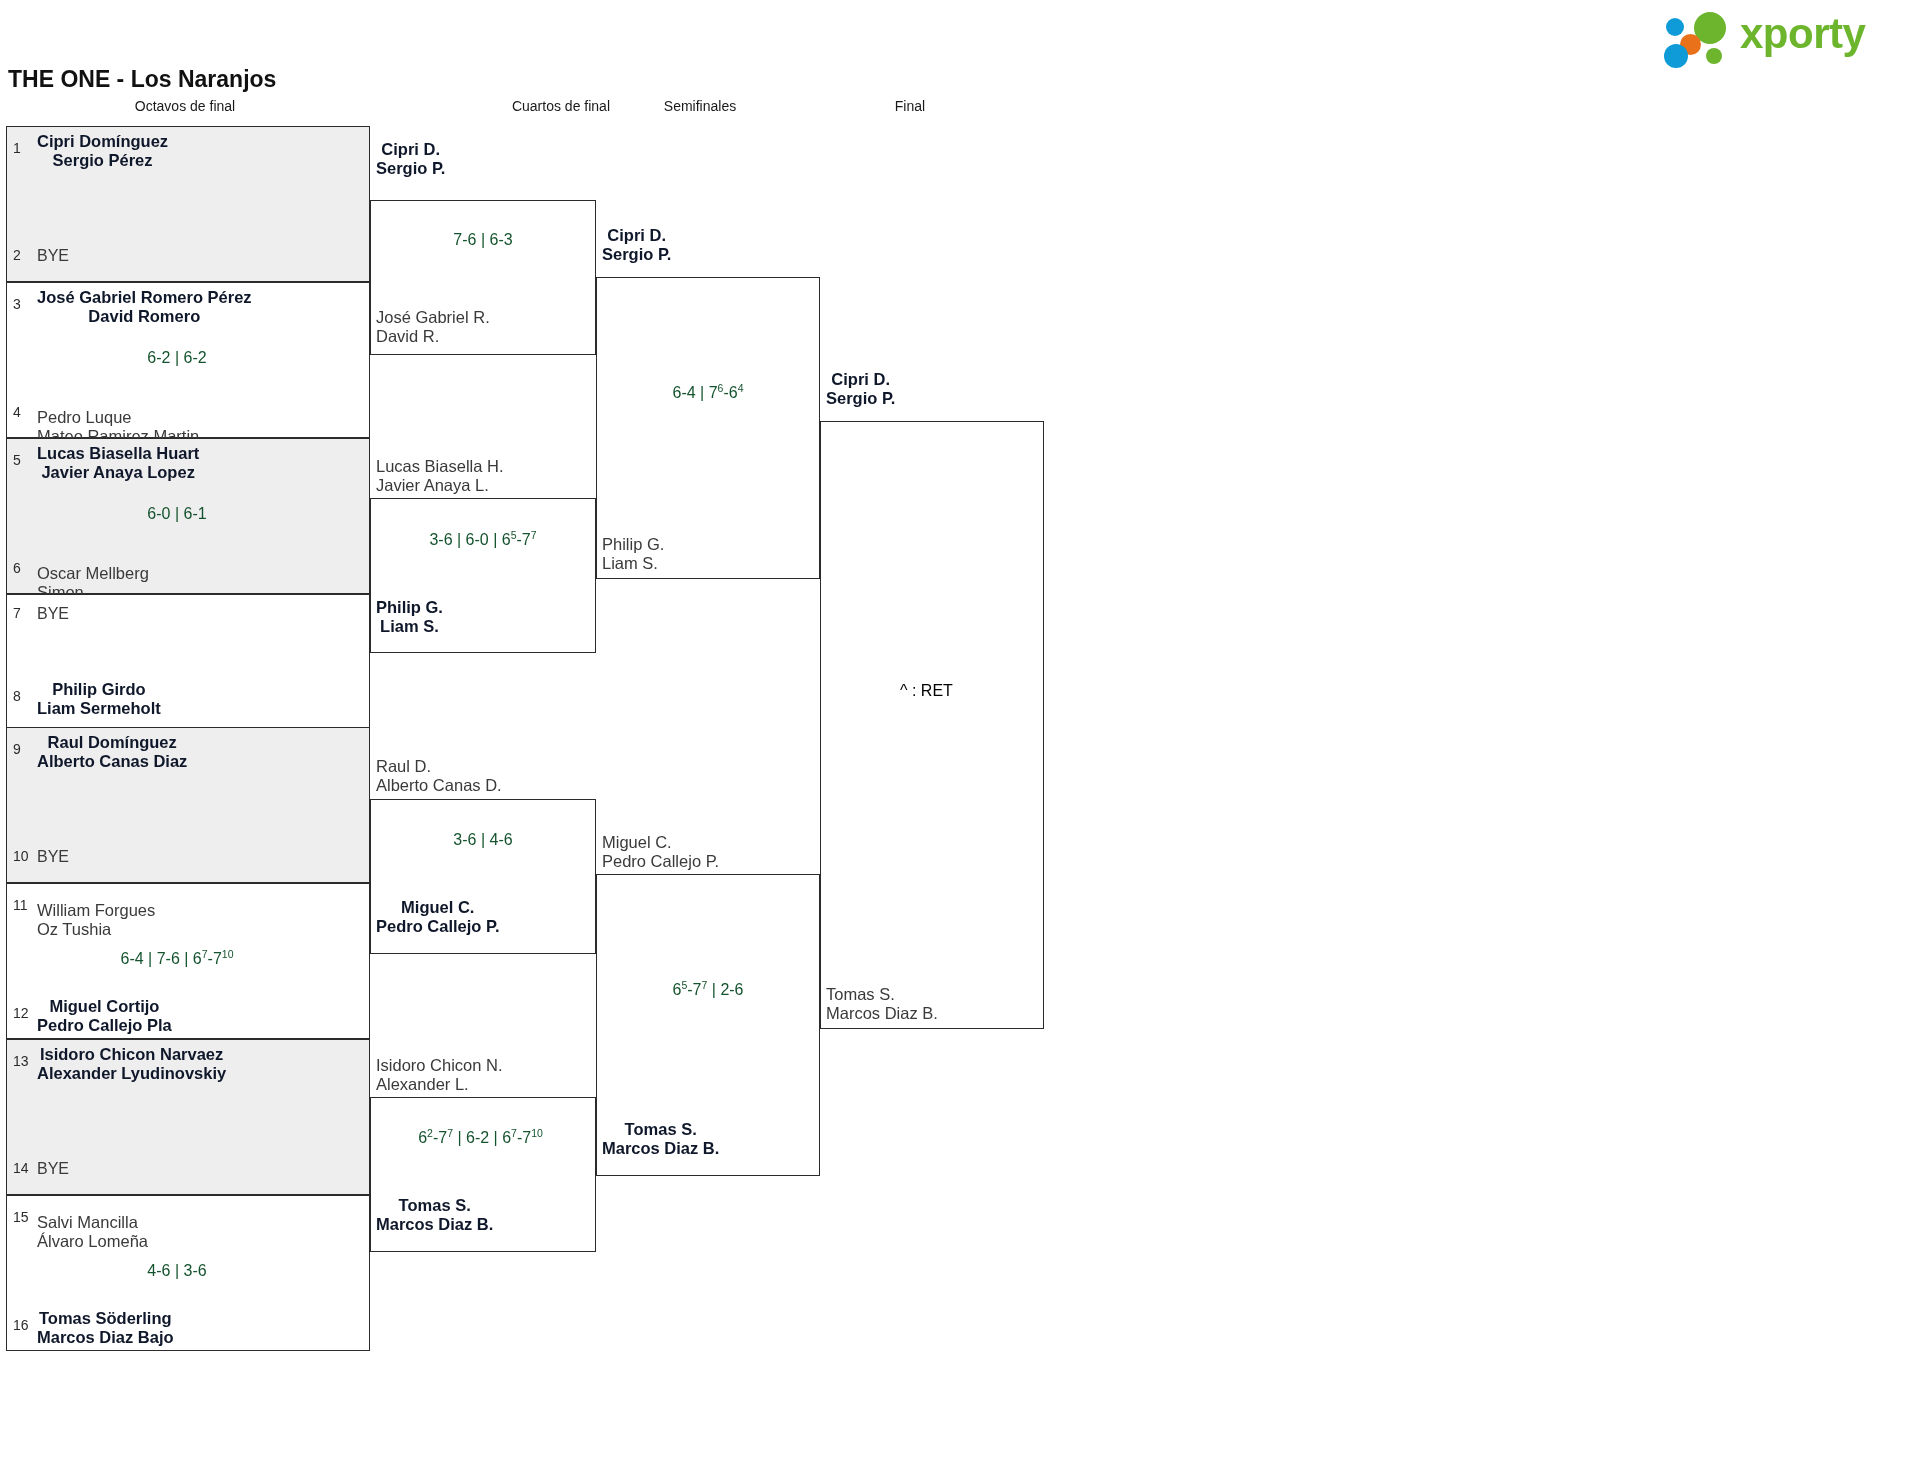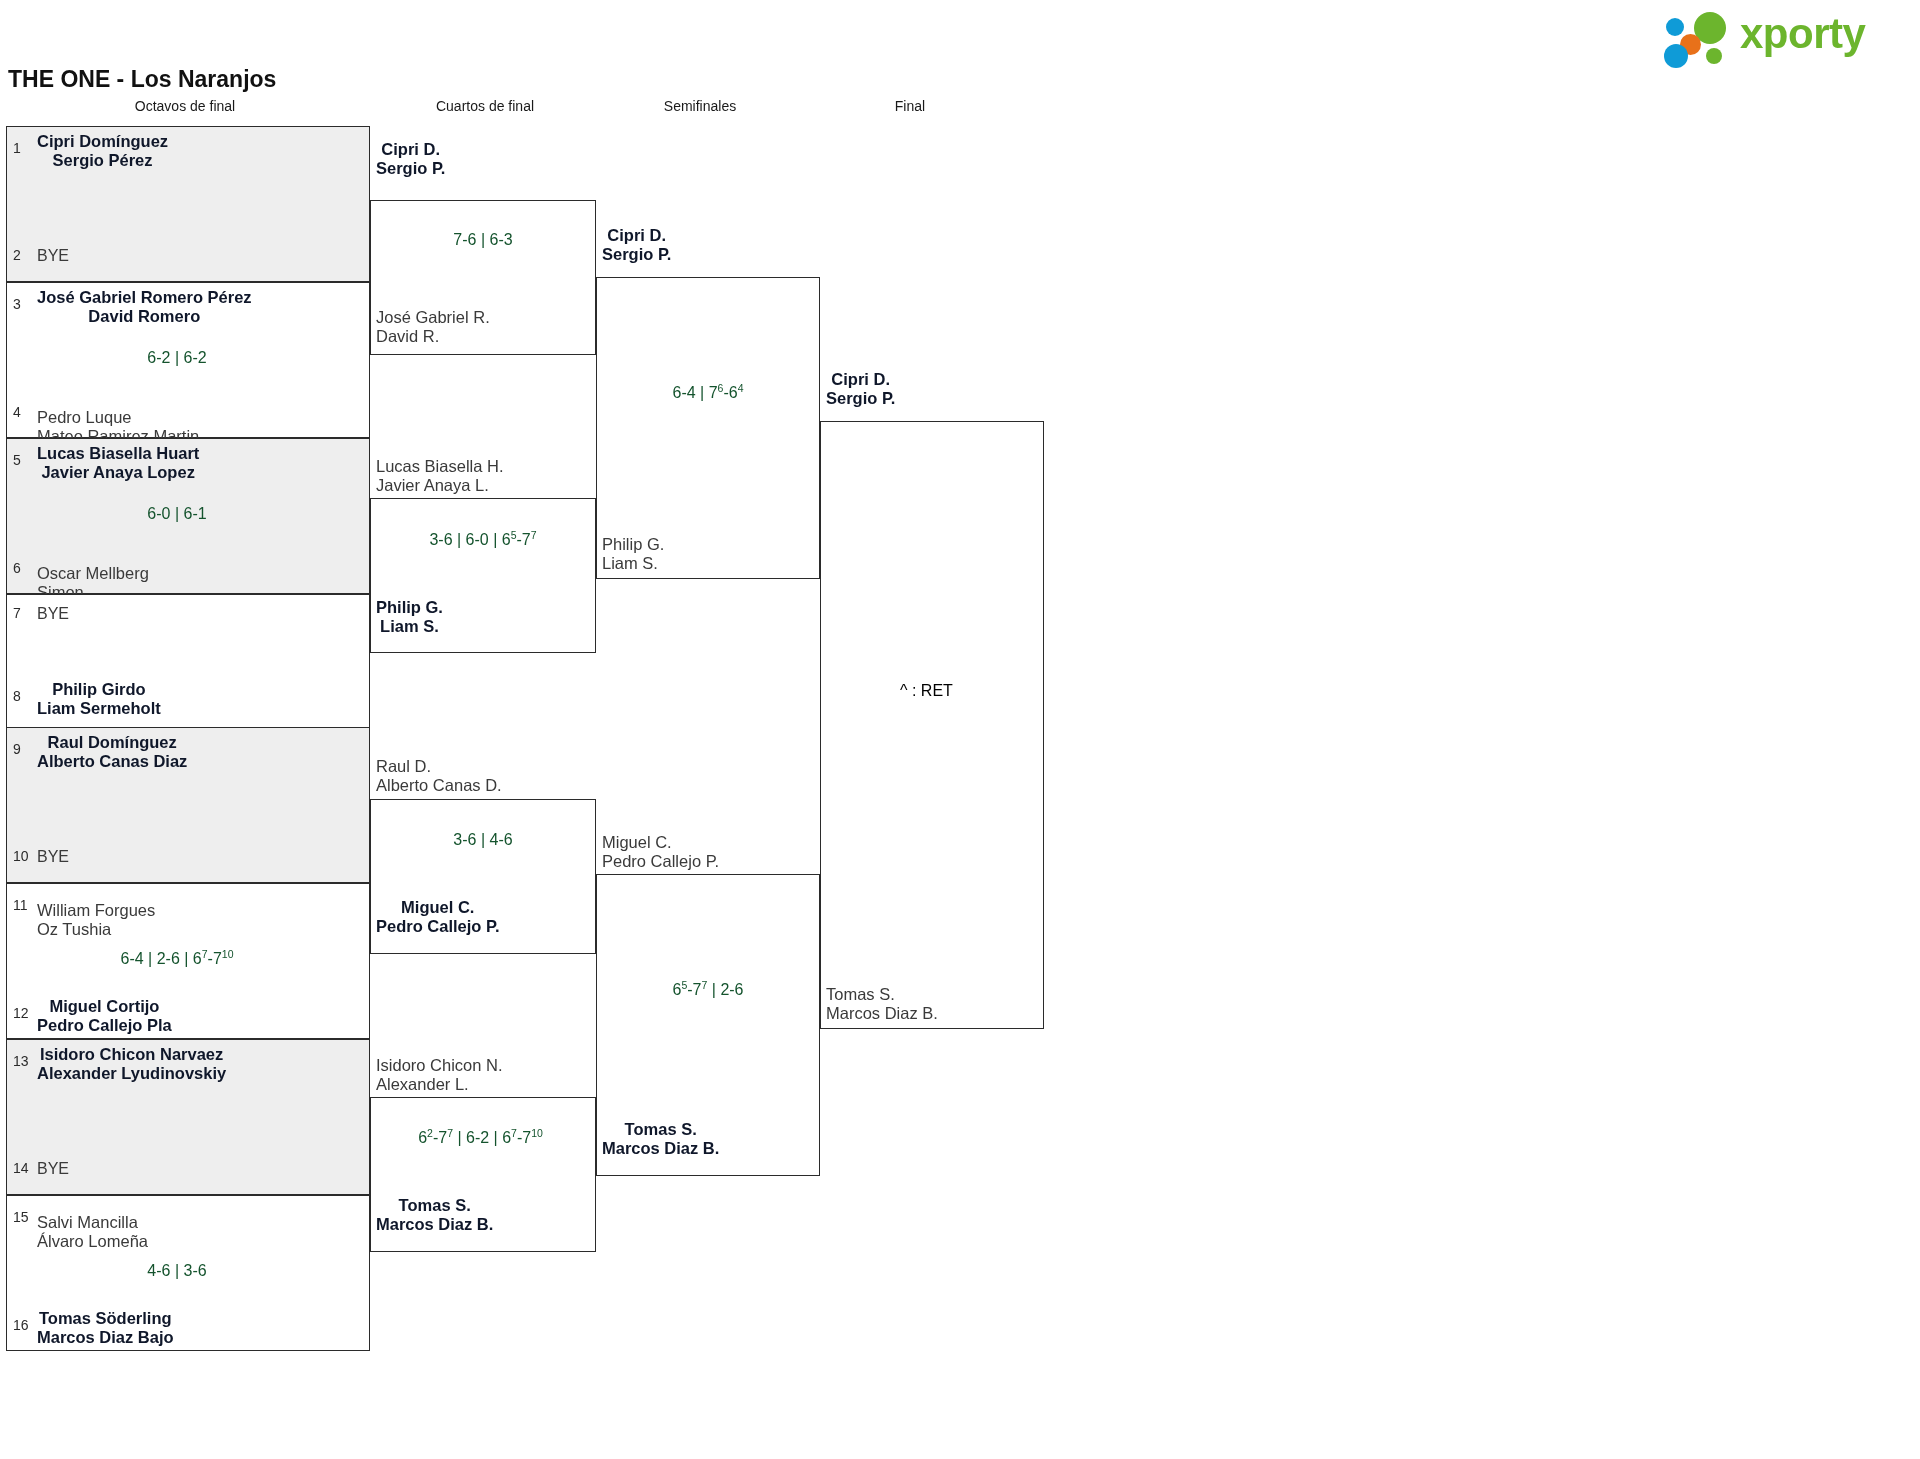--- a/index.html
+++ b/index.html
@@ -137,21 +137,21 @@
 <div id="logo">
   <div class="logo-dot" style="left:0px;  top:8px;  width:18px; height:18px; background:#0f9bd7;"></div>
   <div class="logo-dot" style="left:28px; top:2px;  width:32px; height:32px; background:#6cb52d;"></div>
   <div class="logo-dot" style="left:14px; top:24px; width:21px; height:21px; background:#e8711a;"></div>
   <div class="logo-dot" style="left:-2px; top:34px; width:24px; height:24px; background:#0f9bd7;"></div>
   <div class="logo-dot" style="left:40px; top:38px; width:16px; height:16px; background:#6cb52d;"></div>
   <div id="logo-word">xporty</div>
 </div>
 
 <div class="round-header" style="left:60px;  width:250px;">Octavos de final</div>
-<div class="round-header" style="left:360px; width:250px;">Cuartos de final</div>
+<div class="round-header" style="left:360px; width:250px;text-align:right;">Cuartos de final</div>
 <div class="round-header" style="left:585px; width:230px;">Semifinales</div>
 <div class="round-header" style="left:830px; width:160px;">Final</div>
 
 <div id="bracket">
 
   <div class="r1-pair shaded" style="top:126px; height:156px;">
     <div class="seed" style="top:13px;">1</div>
     <div class="team winner" style="top:5px;">
       <span class="ln">Cipri Domínguez</span>
       <span class="ln">Sergio Pérez</span>
@@ -212,21 +212,21 @@
     <div class="team bye" style="top:119px;">BYE</div>
   </div>
 
   <div class="r1-pair plain" style="top:883px; height:156px;">
     <div class="seed" style="top:13px;">11</div>
     <div class="team loser" style="top:5px;">
       <span class="ln">William Forgues</span>
       <span class="ln">Oz Tushia</span>
     </div>
     <div class="score" style="left:30px; width:280px; top:65px;">
-      <span>6-4 | 2-6 | 6</span><sup>7</sup><span>-7</span><sup>10</sup>
+      <span>6-4 | 7-6 | 6</span><sup>7</sup><span>-7</span><sup>10</sup>
     </div>
     <div class="seed" style="top:121px;">12</div>
     <div class="team winner" style="top:113px;">
       <span class="ln">Miguel Cortijo</span>
       <span class="ln">Pedro Callejo Pla</span>
     </div>
   </div>
 
   <div class="r1-pair shaded" style="top:1039px; height:156px;">
     <div class="seed" style="top:13px;">13</div>

